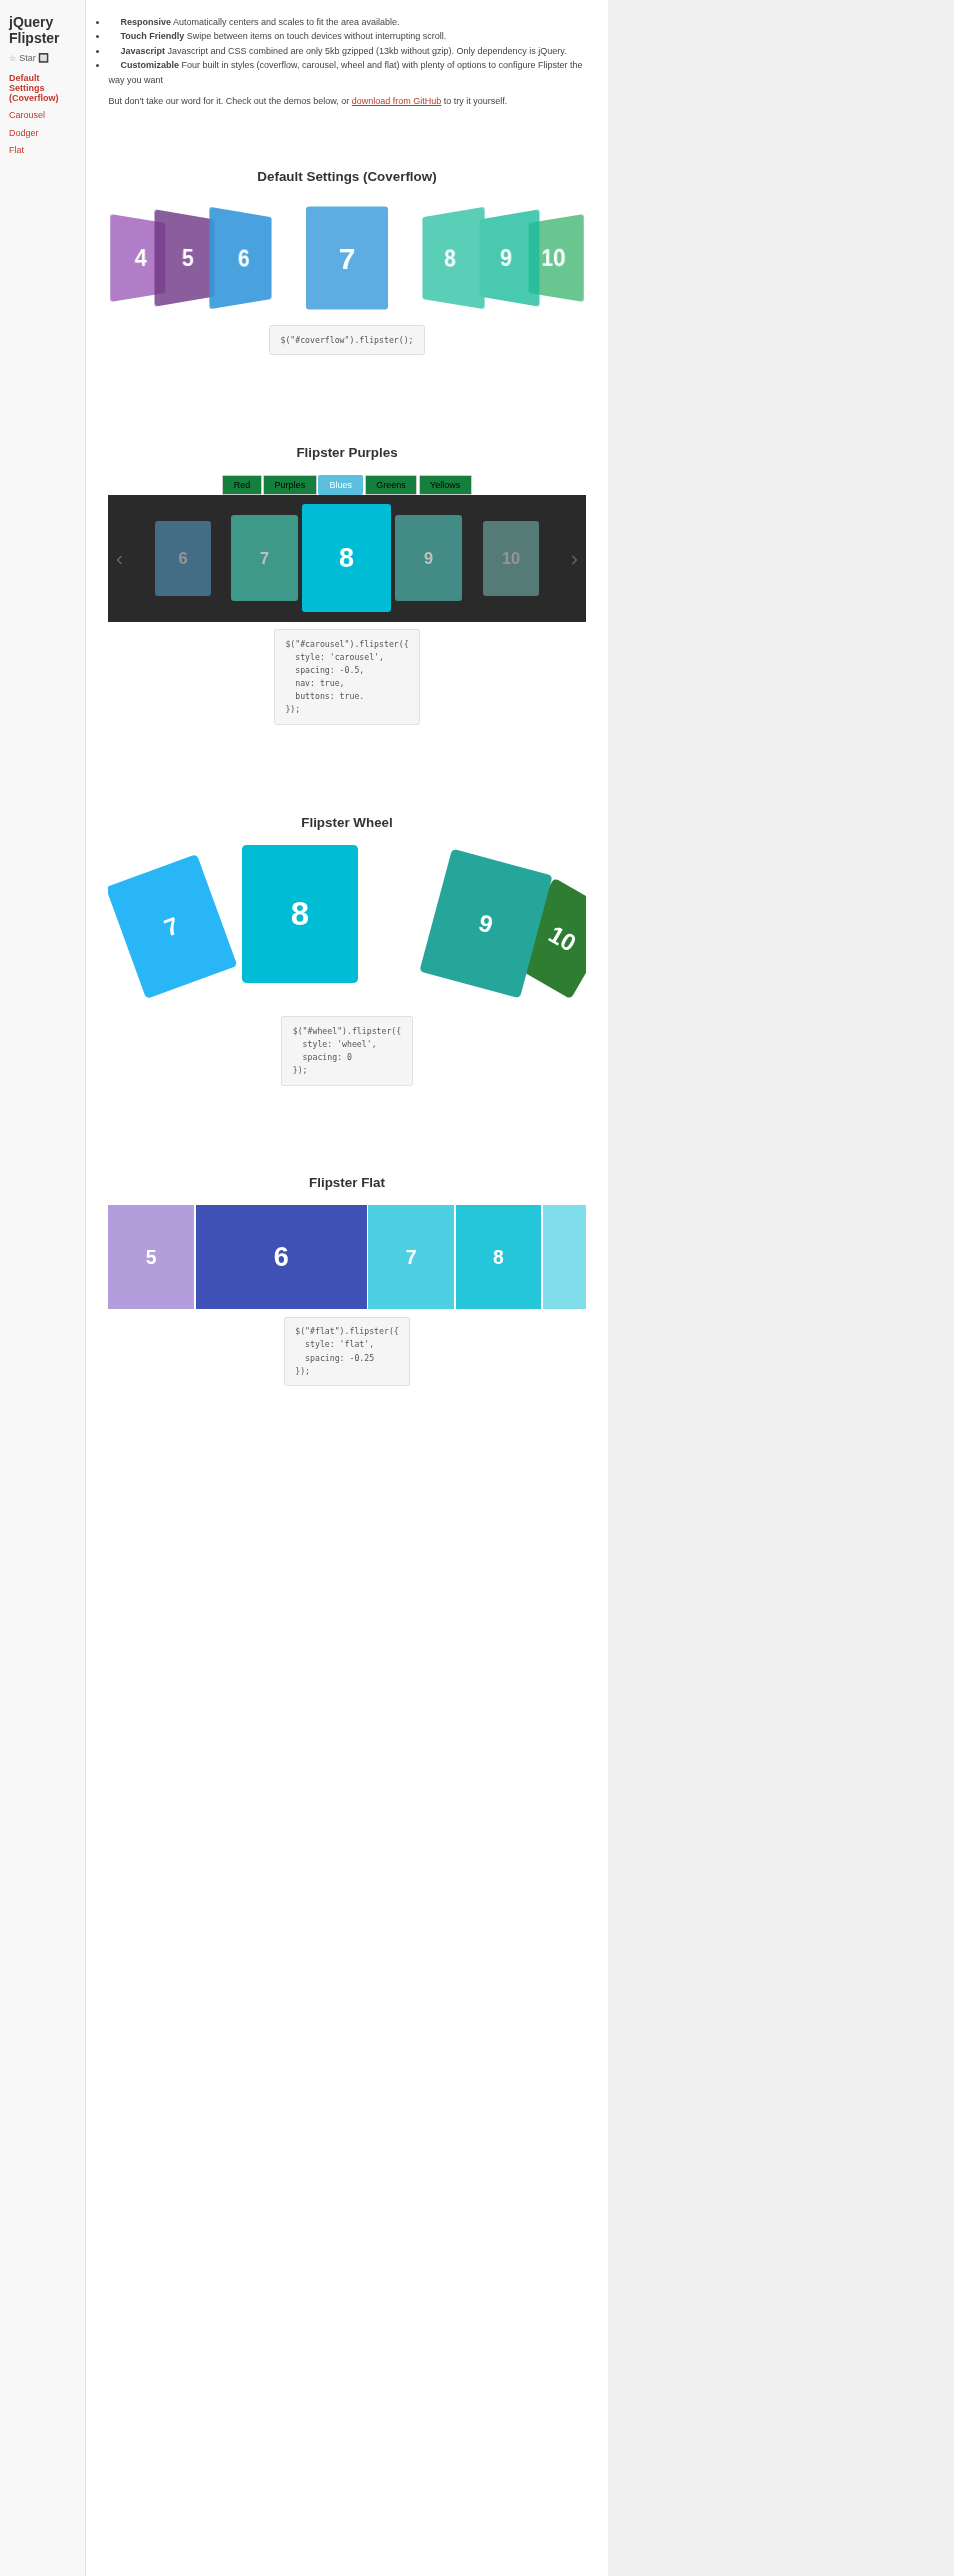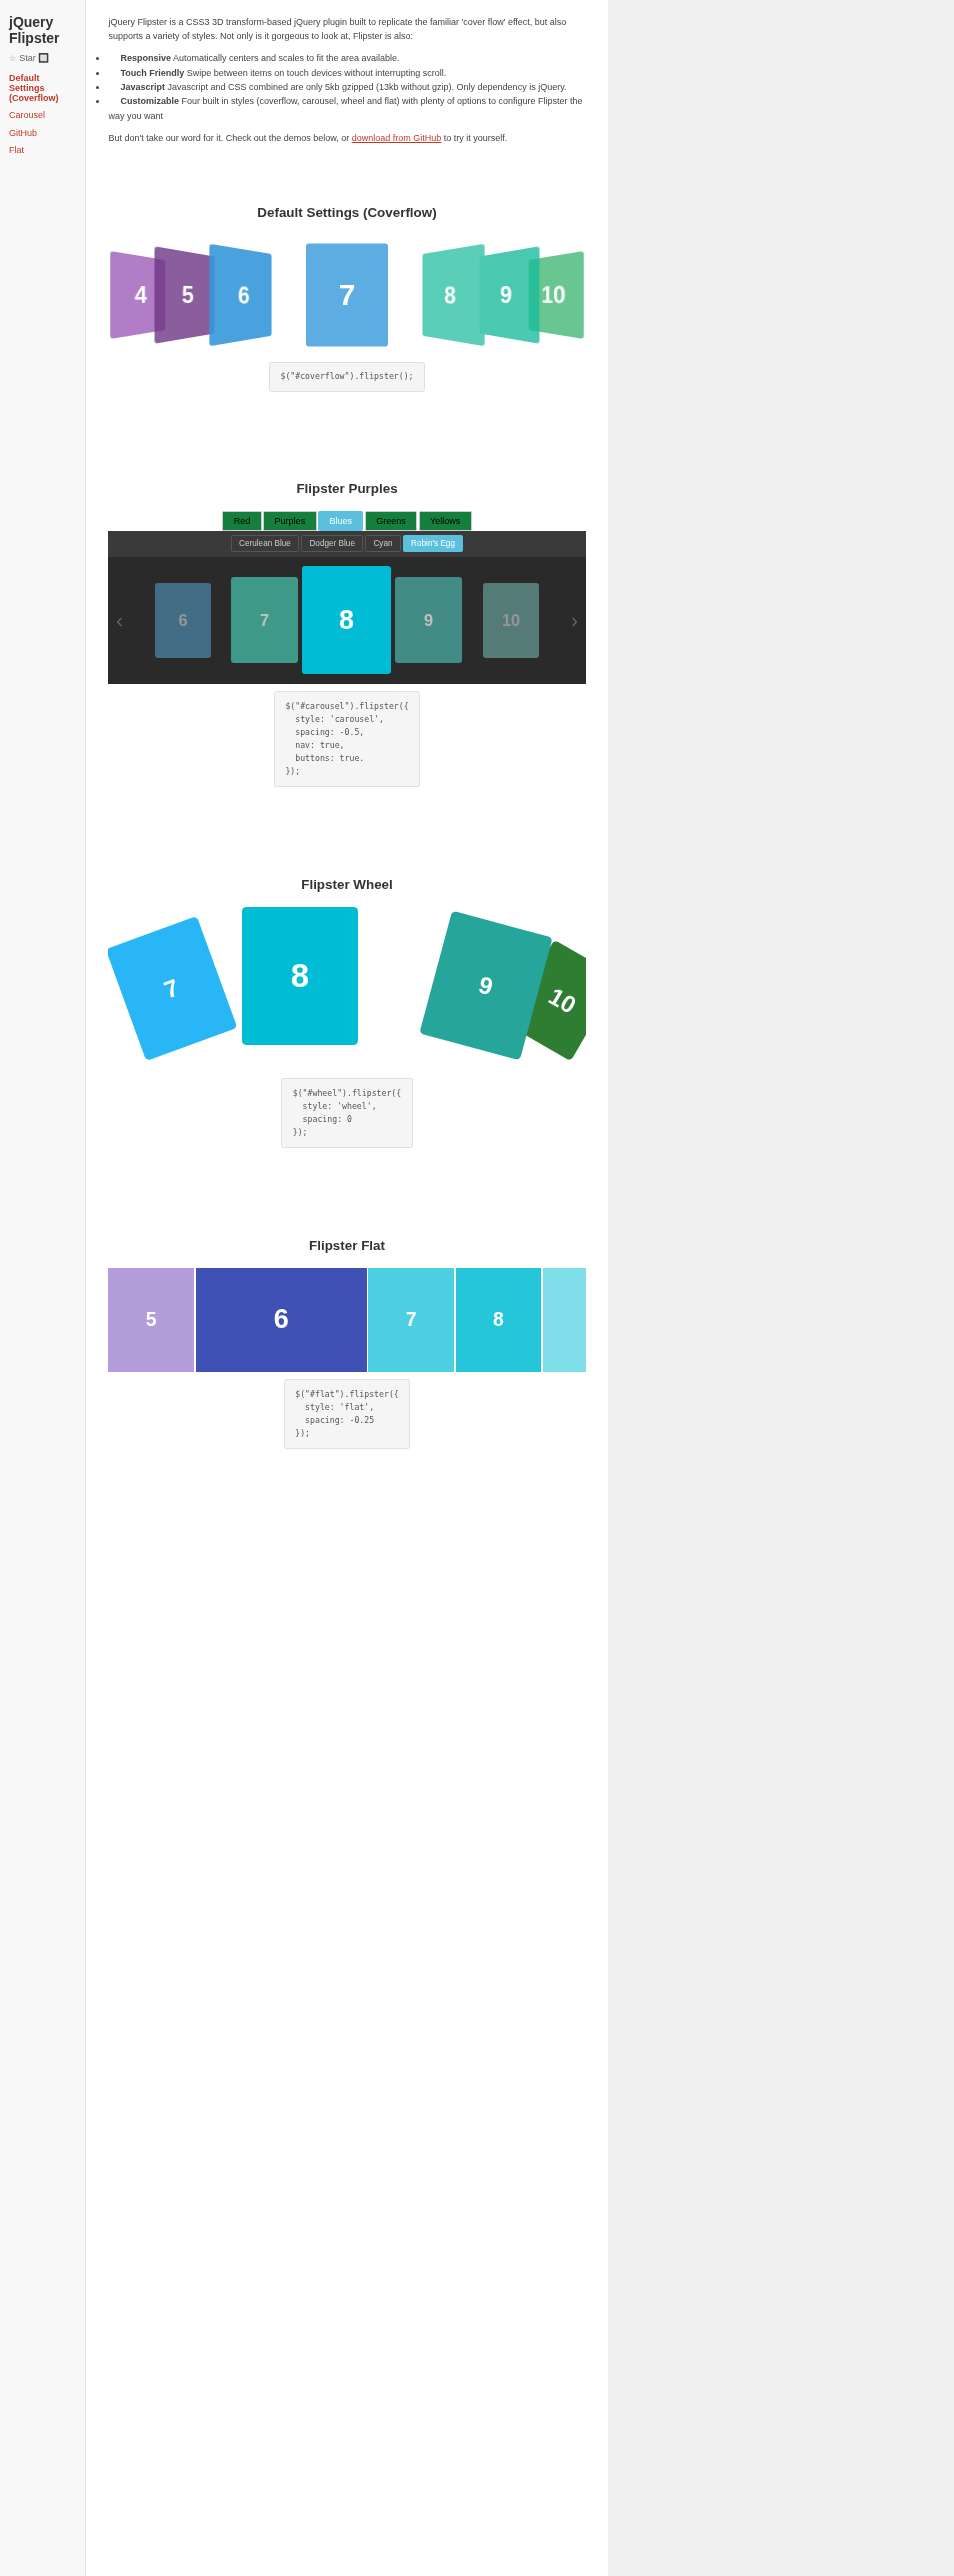--- a/index.html
+++ b/index.html
@@ -247,28 +247,27 @@
     <span>Flipster</span>
   </div>
   <div class="star-row">
     <span class="star-icon">☆</span>
     <span>Star</span>
     <span>🔲</span>
   </div>
   <nav id="sidebar-nav">
       <a href="#default" class="active">Default Settings (Coverflow)</a>
       <a href="#carousel">Carousel</a>
-      <a href="#wheel">GitHub</a>
+      <a href="#wheel">Dodger</a>
       <a href="#flat">Flat</a>
     </nav>
 </div>
 
 <div id="main">
 
-  <p class="intro-text" id="intro-text">jQuery Flipster is a CSS3 3D transform-based jQuery plugin built to replicate the familiar 'cover flow' effect, but also supports a variety of styles. Not only is it gorgeous to look at, Flipster is also:</p>
 
   <ul class="intro-text" id="feature-list">
       <li><strong>Responsive</strong> Automatically centers and scales to fit the area available.</li>
       <li><strong>Touch Friendly</strong> Swipe between items on touch devices without interrupting scroll.</li>
       <li><strong>Javascript</strong> Javascript and CSS combined are only 5kb gzipped (13kb without gzip). Only dependency is jQuery.</li>
       <li><strong>Customizable</strong> Four built in styles (coverflow, carousel, wheel and flat) with plenty of options to configure Flipster the way you want</li>
     </ul>
 
   <p class="intro-text" id="cta-text">But don't take our word for it. Check out the demos below, or <a href="#" style="color:#c0392b;">download from GitHub</a> to try it yourself.</p>
 
@@ -292,26 +291,20 @@
   <div class="divider"></div>
 
   <div class="section">
     <div class="section-title">Flipster Purples</div>
     <div class="carousel-tabs" id="carousel-tabs">
         <button>Red</button>
         <button>Purples</button>
         <button class="active">Blues</button>
         <button>Greens</button>
         <button>Yellows</button>
-      </div>
-    <div class="carousel-subtabs" id="carousel-subtabs">
-        <button>Cerulean Blue</button>
-        <button>Dodger Blue</button>
-        <button>Cyan</button>
-        <button class="active">Robin's Egg</button>
       </div>
     <div class="carousel-container">
       <button class="carousel-arrow left">‹</button>
       <div id="carousel-cards" style="position:relative;width:100%;height:100%;">
           <div class="car-card" style="background-color: rgb(93, 173, 226); width: 56px; height: 75px; z-index: 1; opacity: 0.5; left: calc(50% - 192px); top: calc(50% - 37px); font-size: 16.4px;">6</div>
           <div class="car-card" style="background-color: rgb(72, 201, 176); width: 67px; height: 86px; z-index: 2; opacity: 0.7; left: calc(50% - 116px); top: calc(50% - 43px); font-size: 16.4px;">7</div>
           <div class="car-card" style="background-color: rgb(0, 188, 212); width: 89px; height: 108px; z-index: 5; opacity: 1; left: calc(50% - 45px); top: calc(50% - 54px); font-size: 27px;">8</div>
           <div class="car-card" style="background-color: rgb(77, 182, 172); width: 67px; height: 86px; z-index: 2; opacity: 0.7; left: calc(50% + 48px); top: calc(50% - 43px); font-size: 16.4px;">9</div>
           <div class="car-card" style="background-color: rgb(128, 203, 196); width: 56px; height: 75px; z-index: 1; opacity: 0.5; left: calc(50% + 136px); top: calc(50% - 37px); font-size: 16.4px;">10</div>
         </div>

